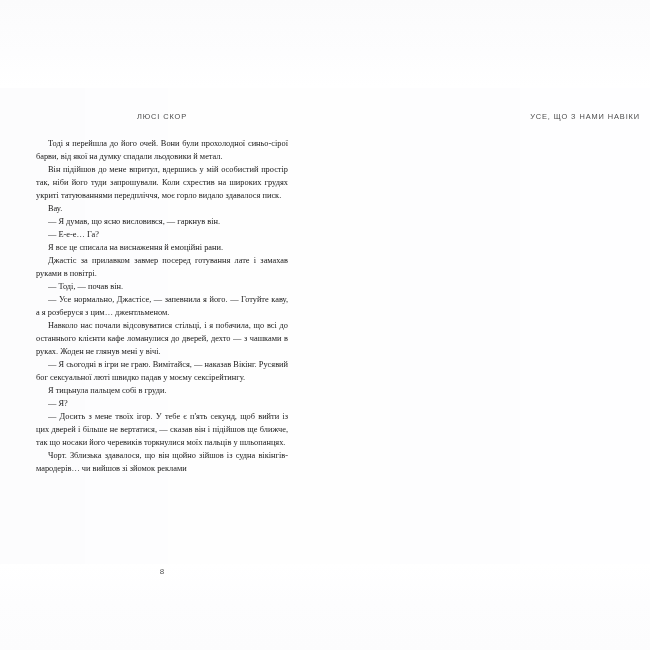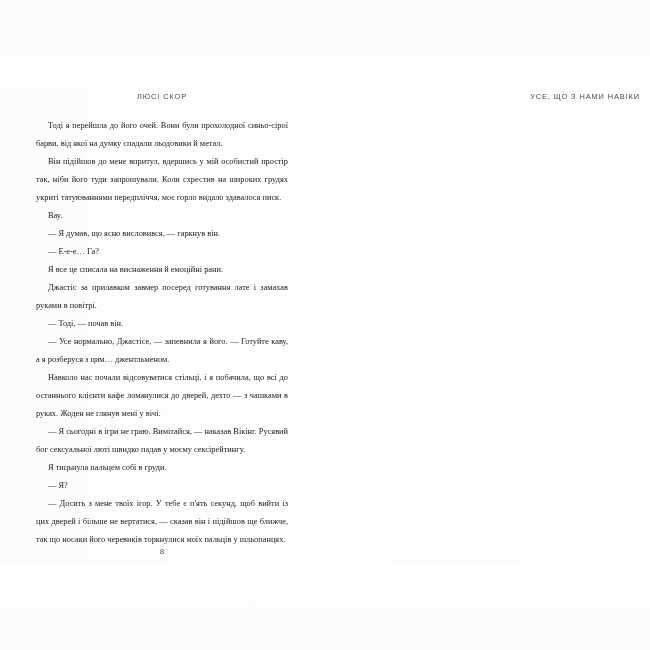--- a/index.html
+++ b/index.html
@@ -37,20 +37,21 @@
   .paper-bottom-tint {
     position: absolute;
     left: 0; bottom: 0; right: 0; height: 86px;
     background: linear-gradient(to top, #fcfcfd 0%, #fdfdfe 55%, #ffffff 100%);
   }
 
   .spread {
     position: absolute;
     inset: 0;
     display: flex;
+    margin-top: 20px;
   }
 
   .page {
     position: relative;
     width: 325px;
     height: 650px;
     box-sizing: border-box;
   }
 
   .running-head {
@@ -71,21 +72,21 @@
   .page-right .running-head {
     left: 37px;
     width: 278px;
     text-align: right;
   }
 
   .body-col {
     position: absolute;
     top: 117px;
     font-size: 8.35px;
-    line-height: 18px;
+    line-height: 13px;
     text-align: justify;
     text-justify: inter-word;
     color: #181818;
     hyphens: manual;
   }
   .page-left .body-col {
     left: 36px;
     width: 252px;
   }
   .body-col p {
@@ -128,20 +129,21 @@
         <p>— Е-е-е… Га?</p>
         <p>Я все це списала на виснаження й емоційні рани.</p>
         <p>Джастіс за прилавком завмер посеред готування лате і замахав руками в повітрі.</p>
         <p>— Тоді, — почав він.</p>
         <p>— Усе нормально, Джастісе, — запевнила я його. — Готуйте каву, а я розберуся з цим… джентльменом.</p>
         <p>Навколо нас почали відсовуватися стільці, і я побачила, що всі до останнього клієнти кафе ломанулися до дверей, дехто — з чашками в руках. Жоден не глянув мені у вічі.</p>
         <p>— Я сьогодні в ігри не граю. Вимітайся, — наказав Вікінг. Русявий бог сексуальної люті швидко падав у моєму сексірейтингу.</p>
         <p>Я тицьнула пальцем собі в груди.</p>
         <p>— Я?</p>
         <p>— Досить з мене твоїх ігор. У тебе є п'ять секунд, щоб вийти із цих дверей і більше не вертатися, — сказав він і підійшов ще ближче, так що носаки його черевиків торкнулися моїх пальців у шльопанцях.</p>
+        <p>Чорт. Зблизька здавалося, що він щойно зійшов із судна вікінгів-мародерів… чи вийшов зі зйомок реклами</p>
       </div>
     <div class="folio">8</div>
   </div>
 
   <div class="page page-right">
     <div class="running-head">УСЕ, ЩО З НАМИ НАВІКИ</div>
 
   </div>
 
 </div>

